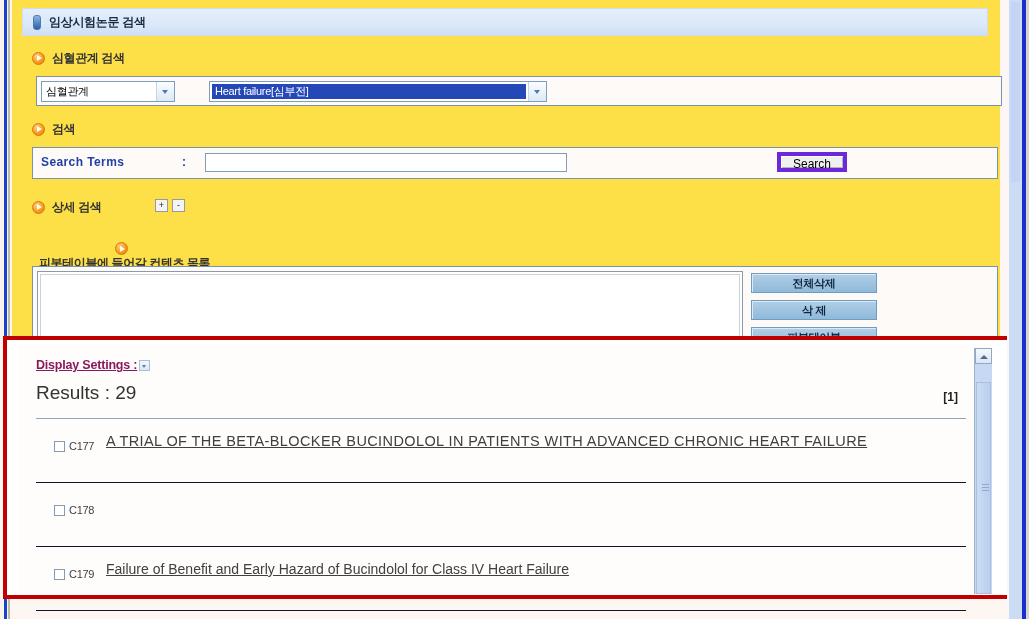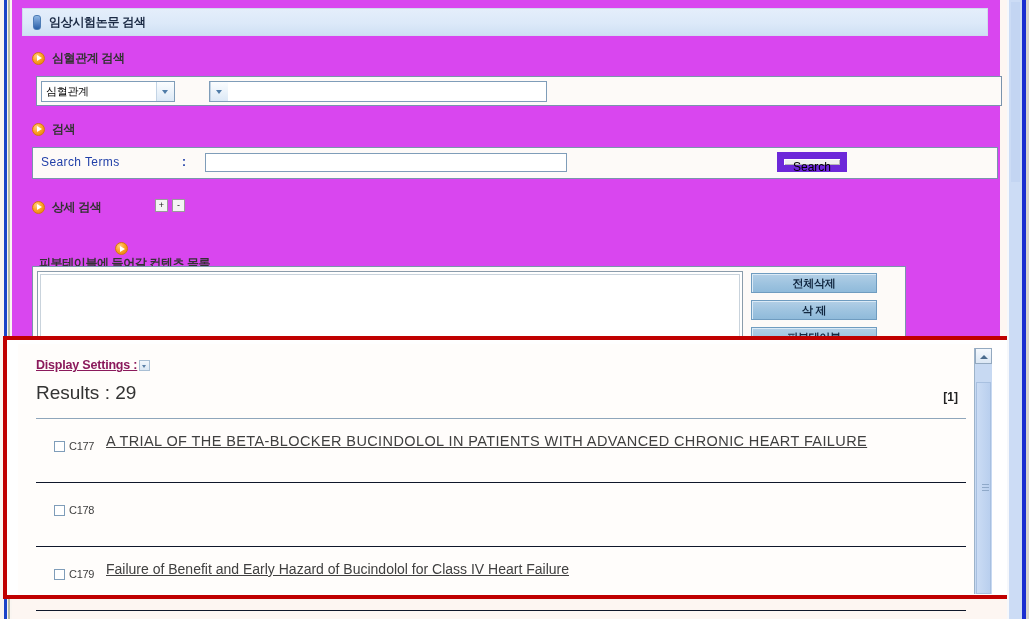--- a/index.html
+++ b/index.html
@@ -62,21 +62,21 @@
     width: 3px; height: 100%;
     background: #d8d5cd;
   }
 
   
   .form-panel {
     position: absolute;
     left: 12px; top: 0;
     width: 988px;
     height: 356px;
-    background: #d946ef;
+    background: #fde047;
   }
 
   .title-bar {
     position: absolute;
     left: 10px; top: 8px;
     width: 964px; height: 26px;
     background: linear-gradient(to bottom,#e4eefb 0%, #dce9f9 55%, #cfe0f4 100%);
     border: 1px solid #cfdcee;
     display: flex;
     align-items: center;
@@ -197,21 +197,21 @@
     left: 20px; top: 147px;
     width: 966px; height: 32px;
     border: 1px solid #7a93ad;
     background: #fdfaf8;
     box-sizing: border-box;
   }
   .terms-label {
     position: absolute;
     left: 8px; top: 7px;
     font-size: 12px;
-    font-weight: normal;
+    font-weight: bold;
     color: #203fa8;
     letter-spacing: 0.4px;
   }
   .terms-colon {
     position: absolute;
     left: 149px; top: 7px;
     font-size: 12px;
     font-weight: bold;
     color: #203fa8;
   }
@@ -224,21 +224,21 @@
     font-family: "Liberation Sans", sans-serif;
     font-size: 11px;
     padding: 0 3px;
     box-sizing: border-box;
   }
   .search-btn {
     position: absolute;
     left: 744px; top: 4px;
     width: 70px; height: 20px;
     background: #f0f0f0;
-    border: 7px solid #6d28d9;
+    border: 4px solid #6d28d9;
     box-shadow: inset 1px 1px 0 #ffffff, inset -1px -1px 0 #b5b5b5;
     font-family: "Liberation Sans", sans-serif;
     font-size: 12px;
     color: #000;
     cursor: default;
   }
 
   
   .pm-btn {
     width: 13px; height: 13px;
@@ -250,21 +250,21 @@
     color: #222;
     box-sizing: border-box;
     font-family: "Liberation Sans", sans-serif;
     cursor: default;
   }
 
   
   .pivot-area {
     position: absolute;
     left: 20px; top: 266px;
-    width: 874px; height: 84px;
+    width: 966px; height: 84px;
     border: 1px solid #7a93ad;
     background: #fdfaf8;
     box-sizing: border-box;
   }
   .pivot-list {
     position: absolute;
     left: 4px; top: 4px;
     width: 706px; height: 74px;
     border: 1px solid #8a9cab;
     background: #ffffff;
@@ -476,20 +476,23 @@
       <span class="bullet"></span>
       <span class="sec-label">심혈관계 검색</span>
     </div>
 
     <div class="selects-row">
       <div class="sel" id="sel-drug-class">
         <span class="val">심혈관계</span>
         <span class="arrow"></span>
       </div>
       <div class="sel" id="sel-indication">
+        <span class="selwrap">
+          <span class="val">Heart failure[심부전]</span>
+        </span>
         <span class="arrow"></span>
       </div>
     </div>
 
     <div class="sec-head" style="left:20px; top:120px;">
       <span class="bullet"></span>
       <span class="sec-label">검색</span>
     </div>
 
     <div class="terms-row">

